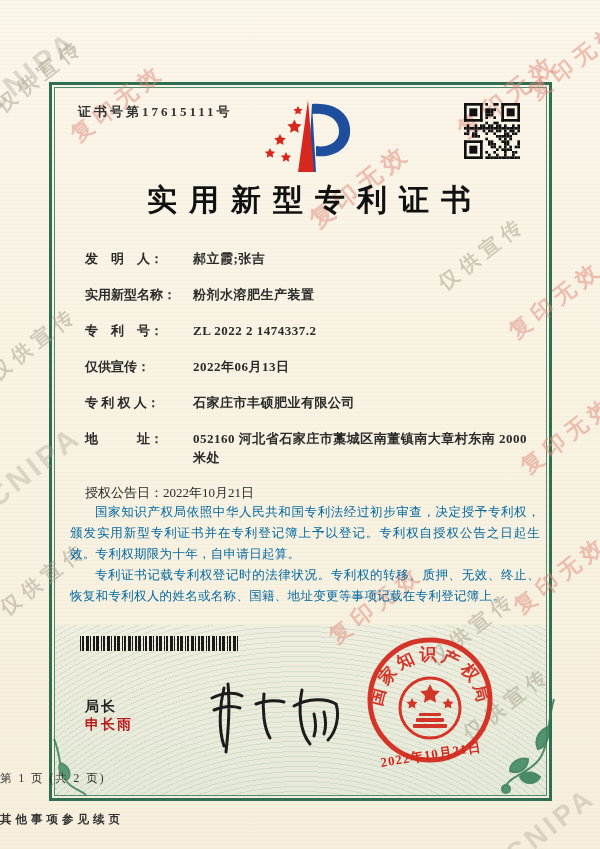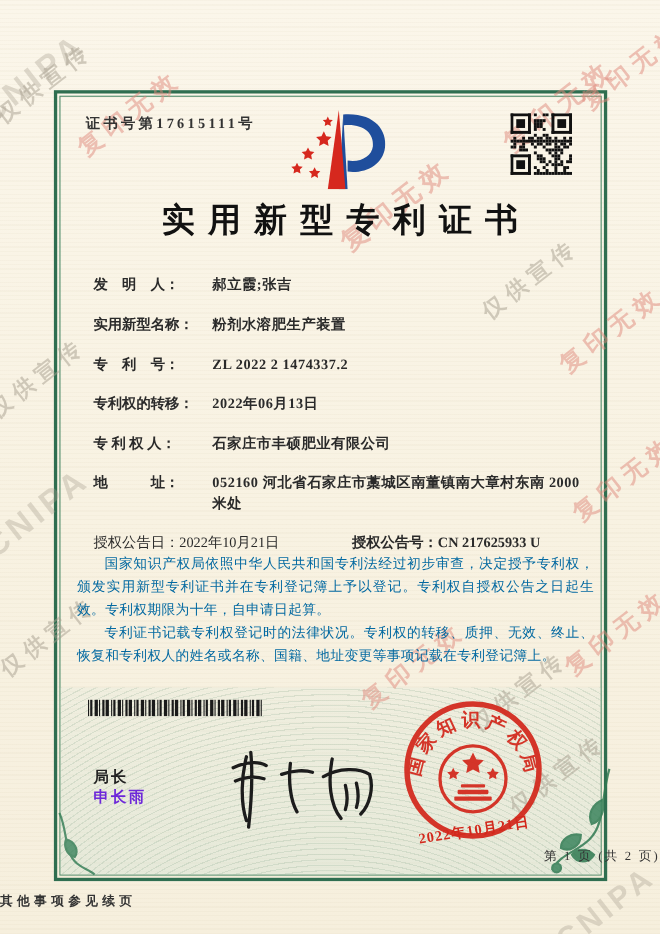--- a/index.html
+++ b/index.html
@@ -77,37 +77,37 @@
     font-size:12.5px; line-height:21px; text-indent:2em; color:#0369a1;
     text-align:justify; letter-spacing:.3px;
   }
 
   
   .barcode { position:absolute; left:80px; top:636px; z-index:6; }
 
   
   .officer { position:absolute; left:85px; top:698px; z-index:7; }
   .officer .officer-title { font-size:14px; font-weight:bold; letter-spacing:2px; color:#222; }
-  .officer .officer-name  { font-size:14px; font-weight:bold; letter-spacing:2px; color:#6d28d9; }
+  .officer .officer-name  { font-size:14px; font-weight:bold; letter-spacing:2px; color:#b91c1c; }
   .signature { position:absolute; left:190px; top:676px; z-index:7; }
 
   
   .seal {
     position:absolute; left:366px; top:636px; width:128px; height:128px; z-index:8;
     opacity:.93;
   }
   .seal-date {
     position:absolute; left:356px; top:746px; width:150px; z-index:9;
     color:#d3281c; font-size:13px; font-weight:bold; text-align:center;
     transform:rotate(-9deg); letter-spacing:1px;
   }
 
   .page-no {
     position:absolute; left:0; right:0; top:771px; z-index:6;
-    text-align:right; font-size:11.5px; color:#333; letter-spacing:2px;
+    text-align:left; font-size:11.5px; color:#333; letter-spacing:2px;
   }
   .footer-note {
     position:absolute; left:0; right:0; top:812px; z-index:6;
     text-align:left; font-size:11.5px; color:#333; letter-spacing:4px; font-weight:bold;
   }
 </style>
 </head>
 <body>
 
 <div class="paper-texture"></div>
@@ -328,37 +328,34 @@
   </div>
   <div class="field-row">
     <div class="field-label">实用新型名称：</div>
     <div class="field-value">粉剂水溶肥生产装置</div>
   </div>
   <div class="field-row">
     <div class="field-label">专　利　号：</div>
     <div class="field-value">ZL 2022 2 1474337.2</div>
   </div>
   <div class="field-row">
-    <div class="field-label">专利权的转移：</div>
+    <div class="field-label">仅供宣传：</div>
     <div class="field-value">2022年06月13日</div>
   </div>
   <div class="field-row">
     <div class="field-label">专 利 权 人：</div>
     <div class="field-value">石家庄市丰硕肥业有限公司</div>
   </div>
   <div class="field-row">
     <div class="field-label">地　　　址：</div>
     <div class="field-value">052160 河北省石家庄市藁城区南董镇南大章村东南 2000米处</div>
   </div>
   <div class="grant-row">
     <div class="grant-left">
       <span>授权公告日：</span><span>2022年10月21日</span>
-    </div>
-    <div class="grant-right">
-      <span>授权公告号：</span><span>CN 217625933 U</span>
     </div>
   </div>
 </div>
 
 <div class="body-text">
   <p>国家知识产权局依照中华人民共和国专利法经过初步审查，决定授予专利权，颁发实用新型专利证书并在专利登记簿上予以登记。专利权自授权公告之日起生效。专利权期限为十年，自申请日起算。</p>
   <p>专利证书记载专利权登记时的法律状况。专利权的转移、质押、无效、终止、恢复和专利权人的姓名或名称、国籍、地址变更等事项记载在专利登记簿上。</p>
 </div>
 
 <svg class="barcode" id="barcode" width="160" height="16" viewBox="0 0 160 16">

